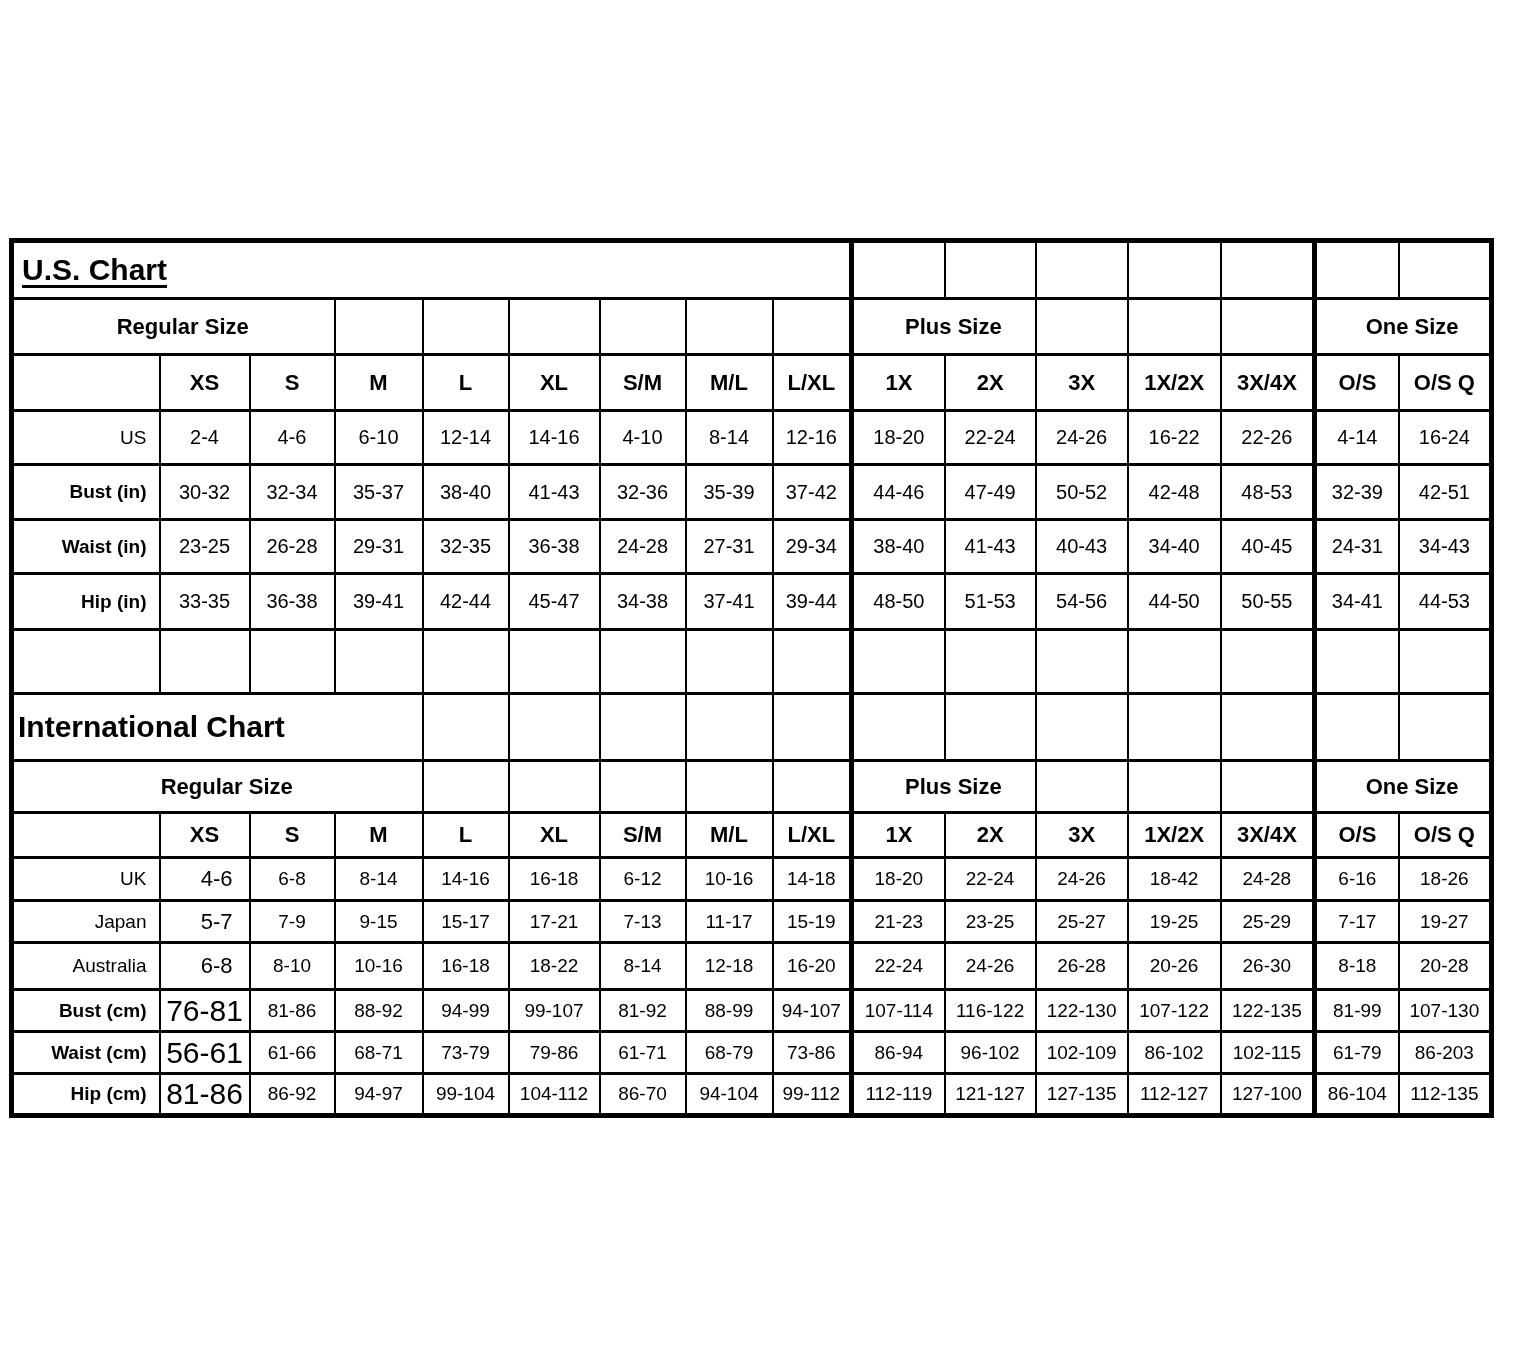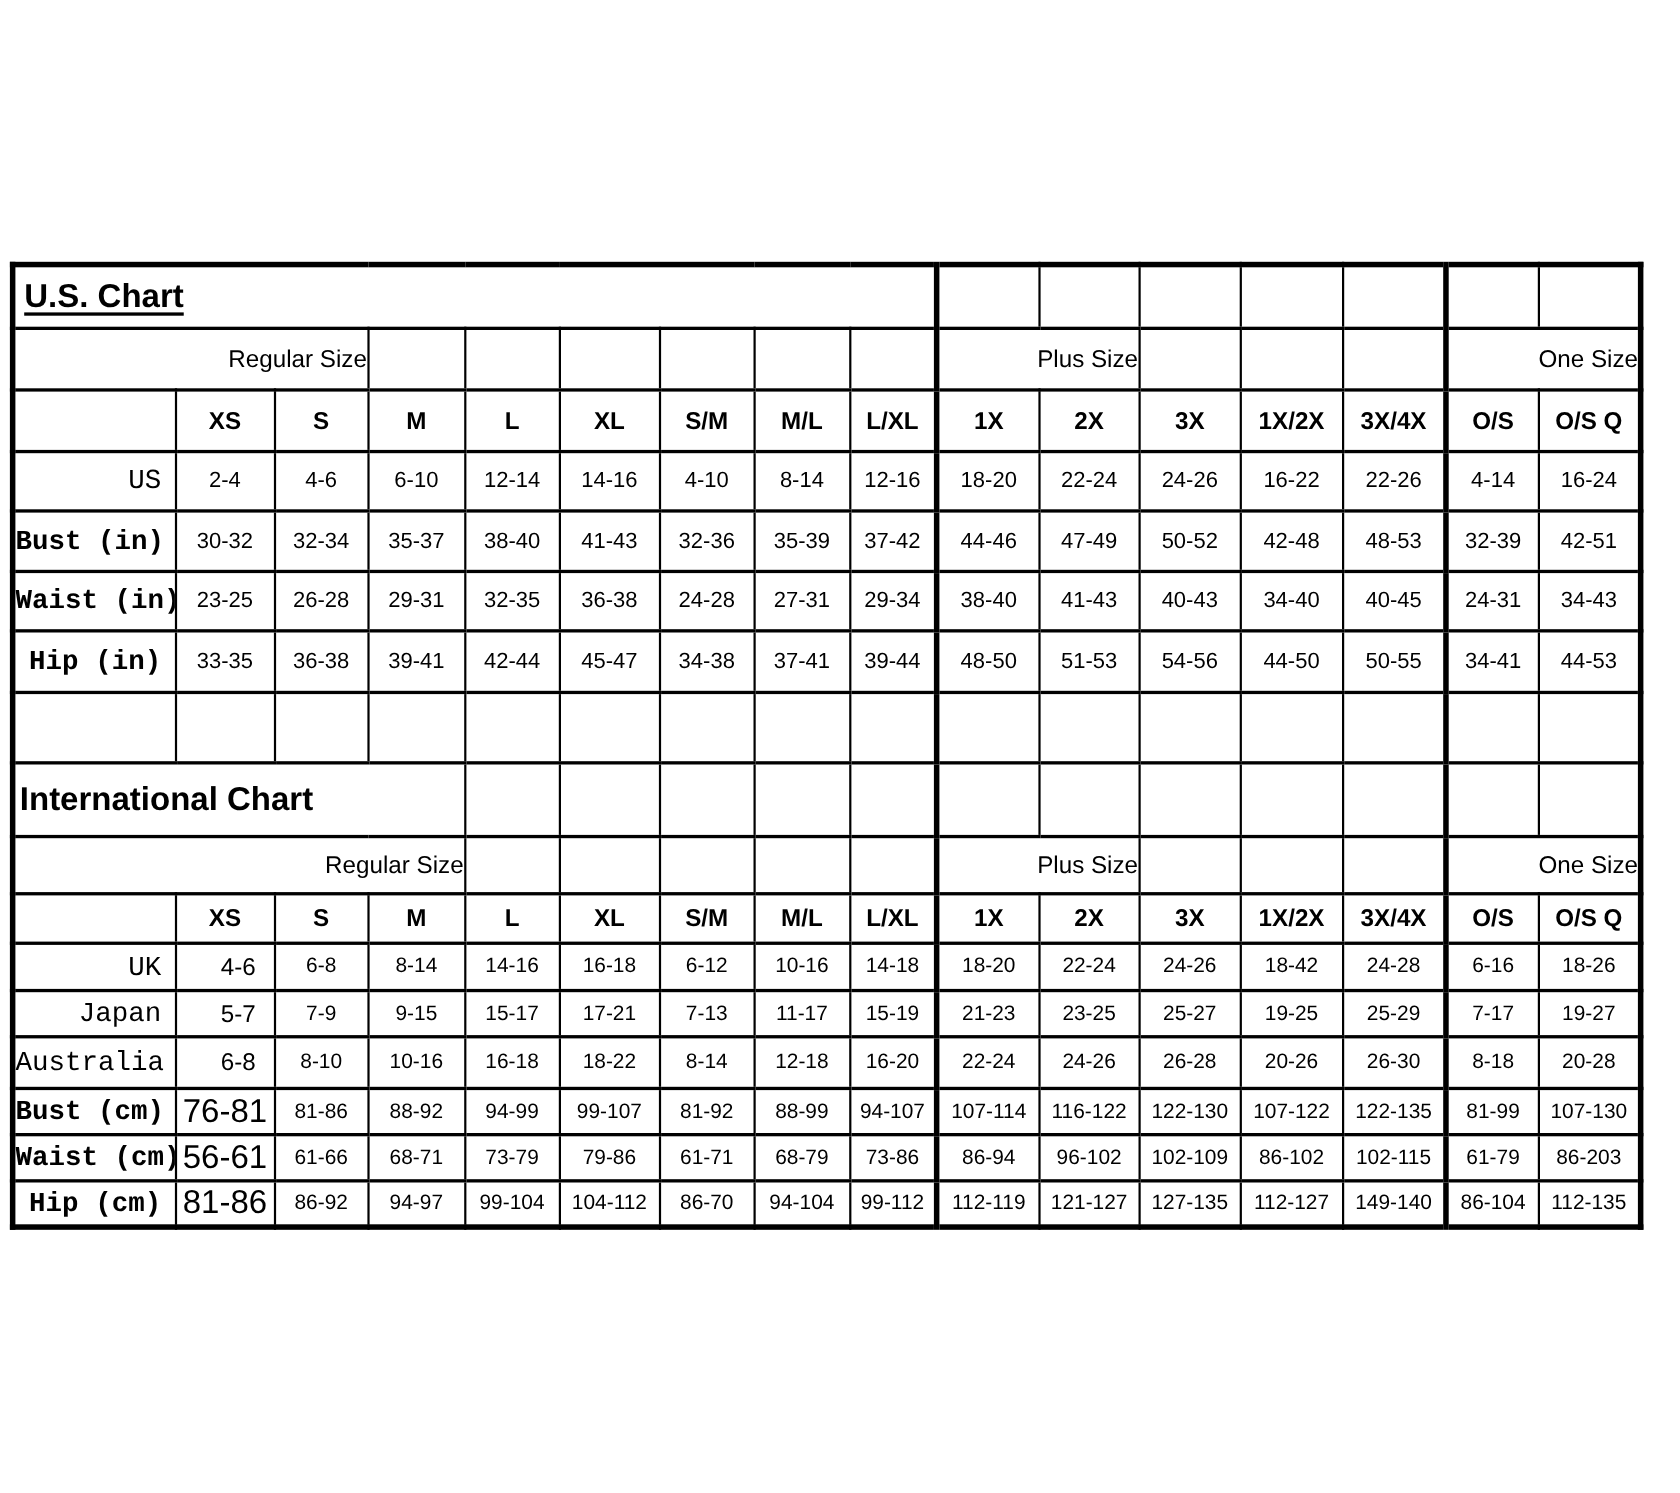--- a/index.html
+++ b/index.html
@@ -35,31 +35,30 @@
     padding-left:8px;
     font-weight:bold;
     font-size:30px;
   }
   td.title.underline{
     text-decoration:underline;
     text-decoration-thickness:3px;
     text-underline-offset:5px;
   }
   td.section{
-    text-align:right;
+    text-align:center;
     padding-left:18px;
-    font-weight:normal;
+    font-weight:bold;
     font-size:22px;
   }
   td.head{font-weight:bold;font-size:22px;}
   td.lbl{
     text-align:right;
     padding-right:12px;
-    font-size:25px;
-    font-family:Liberation Mono, monospace;
+    font-size:19px;
   }
   td.val{font-size:20px;}
 
   
   #tbody tr:nth-child(1){height:58px;}
   #tbody tr:nth-child(2){height:56px;}
   #tbody tr:nth-child(3){height:56px;}
   #tbody tr:nth-child(4){height:54px;}
   #tbody tr:nth-child(5){height:55px;}
   #tbody tr:nth-child(6){height:54px;}
@@ -401,19 +400,19 @@
           <td class="val">94-97</td>
           <td class="val">99-104</td>
           <td class="val">104-112</td>
           <td class="val">86-70</td>
           <td class="val">94-104</td>
           <td class="val">99-112</td>
           <td class="val sep">112-119</td>
           <td class="val">121-127</td>
           <td class="val">127-135</td>
           <td class="val">112-127</td>
-          <td class="val">149-140</td>
+          <td class="val">127-100</td>
           <td class="val sep">86-104</td>
           <td class="val">112-135</td>
         </tr>
       </tbody>
   </table>
 </div>
 
 </body></html>

